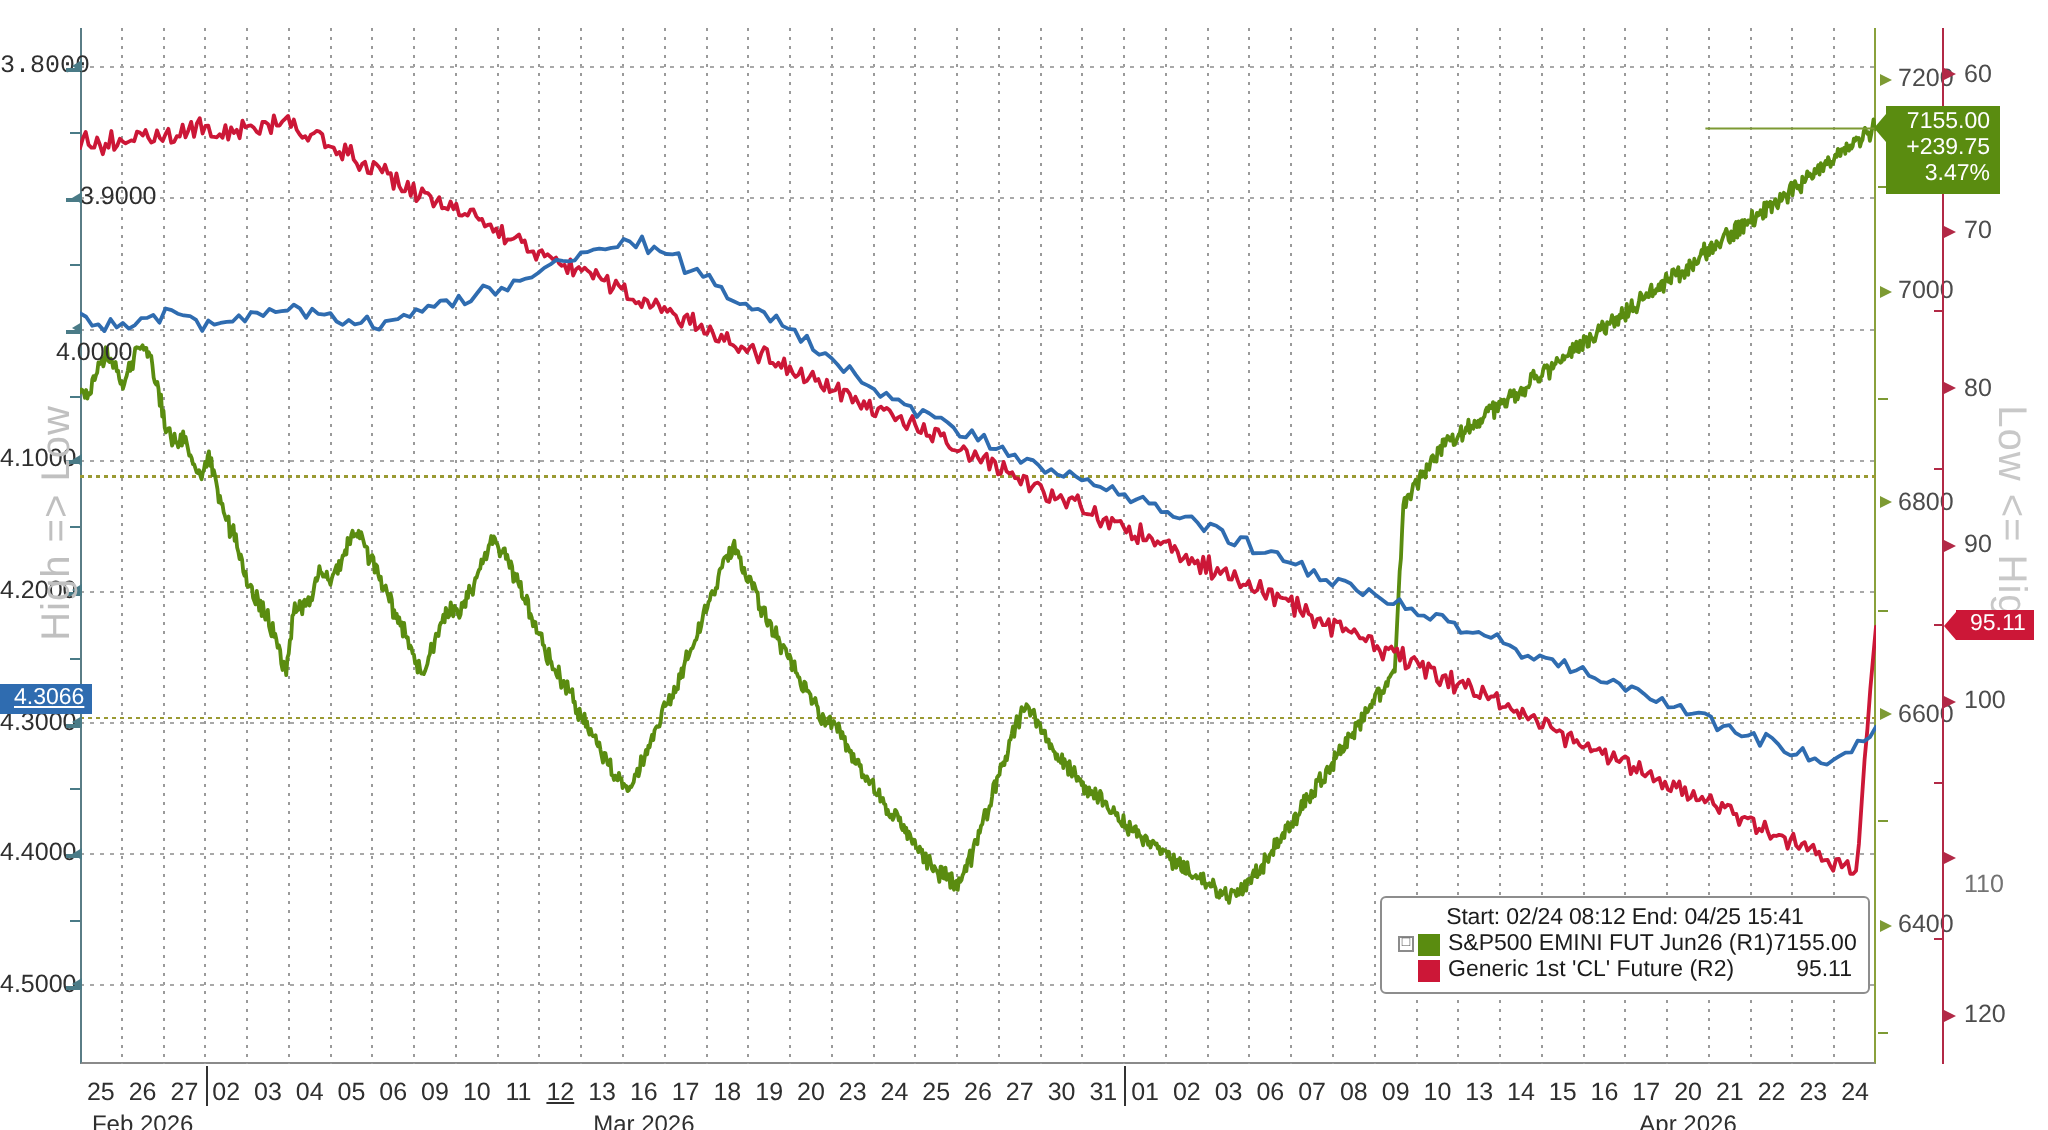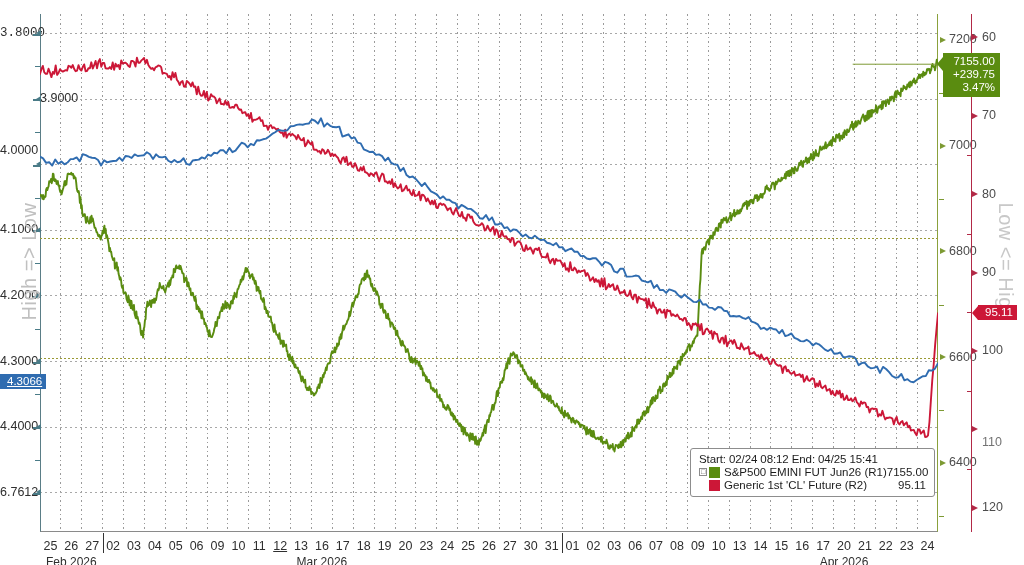--- a/index.html
+++ b/index.html
@@ -54,21 +54,21 @@
             transform:translateX(-50%); white-space:nowrap; }
   .x-month { position:absolute; top:22px; font-size:12px; color:#2f2f2f;
              transform:translateX(-50%); white-space:nowrap; }
   .month-sep { position:absolute; top:0px; width:0; height:20px;
                border-left:1.1px solid #333; }
 
   
   #legend { position:absolute; left:690px; top:448px; width:245px;
             background:#fff; border:1px solid #8d8d8d; border-radius:3px;
             padding:4px 8px 5px 8px; font-size:11.5px; color:#1c1c1c; }
-  #legend .lg-hdr { text-align:left; white-space:nowrap; letter-spacing:-0.1px; }
+  #legend .lg-hdr { text-align:center; white-space:nowrap; letter-spacing:-0.1px; }
   #legend .lg-sub { text-align:center; margin-top:1px; }
   .lg-row { display:flex; align-items:center; margin-top:1px; white-space:nowrap; }
   .lg-box { width:11px; height:11px; flex:0 0 11px; margin-right:4px; }
   .lg-exp { width:8px;height:8px;border:1px solid #8b8b8b;font-size:7px;line-height:6px;
             text-align:center;color:#555;margin-right:2px;flex:0 0 8px; }
   .lg-spacer { width:10px; flex:0 0 10px; }
   .lg-name { flex:1 1 auto; }
   .lg-val { text-align:right; }
 </style>
 </head>
@@ -137,36 +137,36 @@
     </svg>
 
 
   <div id="axis-left">
       <div class="ax-lbl l-lbl" style="left: 0px; width: 34px; text-align: right; top: 25.6709px; font-family: Liberation Mono, monospace;">3.8000</div>
       <div class="tickmark" style="left: 33px; top: 33.6709px;"></div>
       <div class="arrowL" style="left: 36px; top: 30.1709px; border-right: 5px solid rgb(74, 123, 135);"></div>
       <div class="ax-lbl l-lbl" style="left: 0px; width: 34px; text-align: right; top: 91.2405px; margin-left: 40px;">3.9000</div>
       <div class="tickmark" style="left: 33px; top: 99.2405px;"></div>
       <div class="arrowL" style="left: 36px; top: 95.7405px; border-right: 5px solid rgb(74, 123, 135);"></div>
-      <div class="ax-lbl l-lbl" style="left: 0px; width: 34px; text-align: center; top: 143px;">4.0000</div>
+      <div class="ax-lbl l-lbl" style="left: 0px; width: 34px; text-align: center; top: 169px; padding-left: 28px;">4.0000</div>
       <div class="tickmark" style="left: 33px; top: 164.81px;"></div>
       <div class="arrowL" style="left: 36px; top: 161.31px; border-right: 5px solid rgb(74, 123, 135);"></div>
       <div class="ax-lbl l-lbl" style="left: 0px; width: 34px; text-align: right; top: 222.38px;">4.1000</div>
       <div class="tickmark" style="left: 33px; top: 230.38px;"></div>
       <div class="arrowL" style="left: 36px; top: 226.88px; border-right: 5px solid rgb(74, 123, 135);"></div>
       <div class="ax-lbl l-lbl" style="left: 0px; width: 34px; text-align: right; top: 287.949px;">4.2000</div>
       <div class="tickmark" style="left: 33px; top: 295.949px;"></div>
       <div class="arrowL" style="left: 36px; top: 292.449px; border-right: 5px solid rgb(74, 123, 135);"></div>
       <div class="ax-lbl l-lbl" style="left: 0px; width: 34px; text-align: right; top: 353.519px;">4.3000</div>
       <div class="tickmark" style="left: 33px; top: 361.519px;"></div>
       <div class="arrowL" style="left: 36px; top: 358.019px; border-right: 5px solid rgb(74, 123, 135);"></div>
       <div class="ax-lbl l-lbl" style="left: 0px; width: 34px; text-align: right; top: 419.089px;">4.4000</div>
       <div class="tickmark" style="left: 33px; top: 427.089px;"></div>
       <div class="arrowL" style="left: 36px; top: 423.589px; border-right: 5px solid rgb(74, 123, 135);"></div>
-      <div class="ax-lbl l-lbl" style="left: 0px; width: 34px; text-align: right; top: 484.658px;">6.7612</div>
+      <div class="ax-lbl l-lbl" style="left: 0px; width: 34px; text-align: right; top: 484.658px;">4.5000</div>
       <div class="tickmark" style="left: 33px; top: 492.658px;"></div>
       <div class="arrowL" style="left: 36px; top: 489.158px; border-right: 5px solid rgb(74, 123, 135);"></div>
       <div class="tickmark" style="left: 35px; top: 66.4557px; width: 5px; border-top-width: 1.4px;"></div>
       <div class="tickmark" style="left: 35px; top: 132.025px; width: 5px; border-top-width: 1.4px;"></div>
       <div class="tickmark" style="left: 35px; top: 197.595px; width: 5px; border-top-width: 1.4px;"></div>
       <div class="tickmark" style="left: 35px; top: 263.165px; width: 5px; border-top-width: 1.4px;"></div>
       <div class="tickmark" style="left: 35px; top: 328.734px; width: 5px; border-top-width: 1.4px;"></div>
       <div class="tickmark" style="left: 35px; top: 394.304px; width: 5px; border-top-width: 1.4px;"></div>
       <div class="tickmark" style="left: 35px; top: 459.873px; width: 5px; border-top-width: 1.4px;"></div>
     </div>
@@ -207,21 +207,21 @@
       <div class="tickmark red" style="left: 967px; top: 155.273px; width: 5px; border-top-width: 1.4px;"></div>
       <div class="tickmark red" style="left: 967px; top: 233.758px; width: 5px; border-top-width: 1.4px;"></div>
       <div class="tickmark red" style="left: 967px; top: 312.242px; width: 5px; border-top-width: 1.4px;"></div>
       <div class="tickmark red" style="left: 967px; top: 390.727px; width: 5px; border-top-width: 1.4px;"></div>
       <div class="tickmark red" style="left: 967px; top: 469.212px; width: 5px; border-top-width: 1.4px;"></div>
     </div>
 
   <div class="rot-cap" id="cap-left">High =&gt; Low</div>
   <div class="rot-cap" id="cap-right">Low &lt;= High</div>
 
-  <div class="badge blue" id="badge-left" style="left: 0px; top: 374px; text-decoration: underline;">
+  <div class="badge blue" id="badge-left" style="left: 0px; top: 342px; text-decoration: underline;">
     <span>4.3066</span>
   </div>
 
   <div class="badge red" id="badge-right" style="left: 978px; top: 305.106px;">
     <span class="notch"></span><span>95.11</span>
   </div>
 
   <div class="badge green" id="badge-green" style="left: 943px; top: 53.2143px; width: 57px;">
     <span class="notch"></span>
     <div>7155.00</div>

